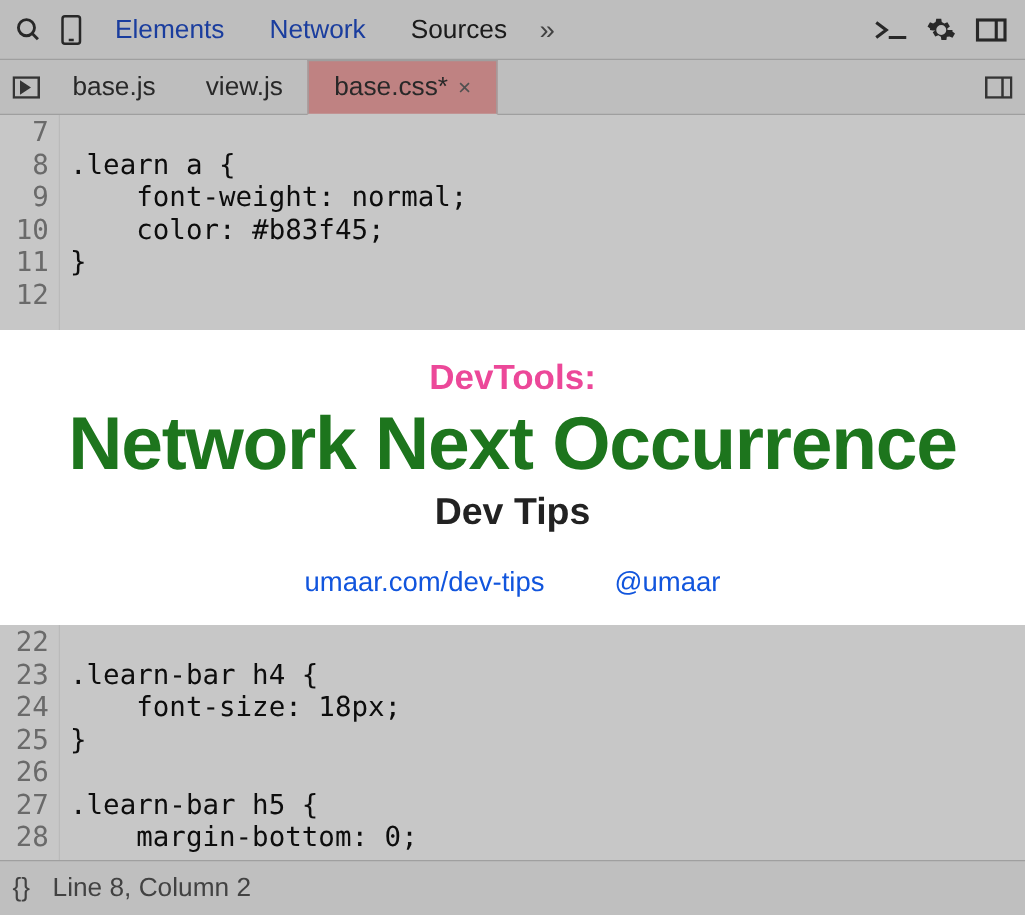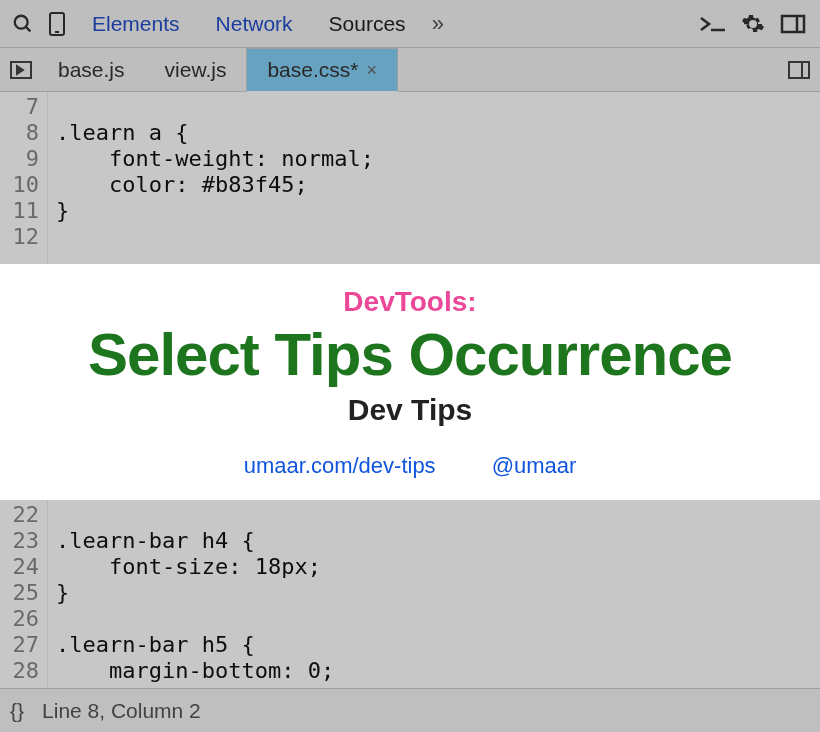--- a/index.html
+++ b/index.html
@@ -52,21 +52,21 @@
 .file-tab {
   padding: 9px 20px;
   font-size: 21px;
   color: #333;
   cursor: pointer;
   display: flex;
   align-items: center;
   gap: 8px;
 }
 .file-tab.active {
-  background: #7dd3fc;
+  background: #fca5a5;
   border: 1px solid #ccc;
   border-bottom: 1px solid #fff;
   margin-bottom: -1px;
   padding-left: 20px;
 }
 .close-x { color: #666; font-size: 18px; }
 
 .editor {
   display: flex;
   background: #fff;
@@ -253,19 +253,19 @@
   </div>
 
   <div class="status-bar">
     <span>{}</span>
     <span>Line 8, Column 2</span>
   </div>
 </div>
 
 <div class="overlay">
   <div class="ov-label">DevTools:</div>
-  <div class="ov-title">Select Tips Occurrence</div>
+  <div class="ov-title">Network Next Occurrence</div>
   <div class="ov-sub">Dev Tips</div>
   <div class="ov-links">
     <span class="ov-link">umaar.com/dev-tips</span>
     <span class="ov-link">@umaar</span>
   </div>
 </div>
 
 </body></html>

